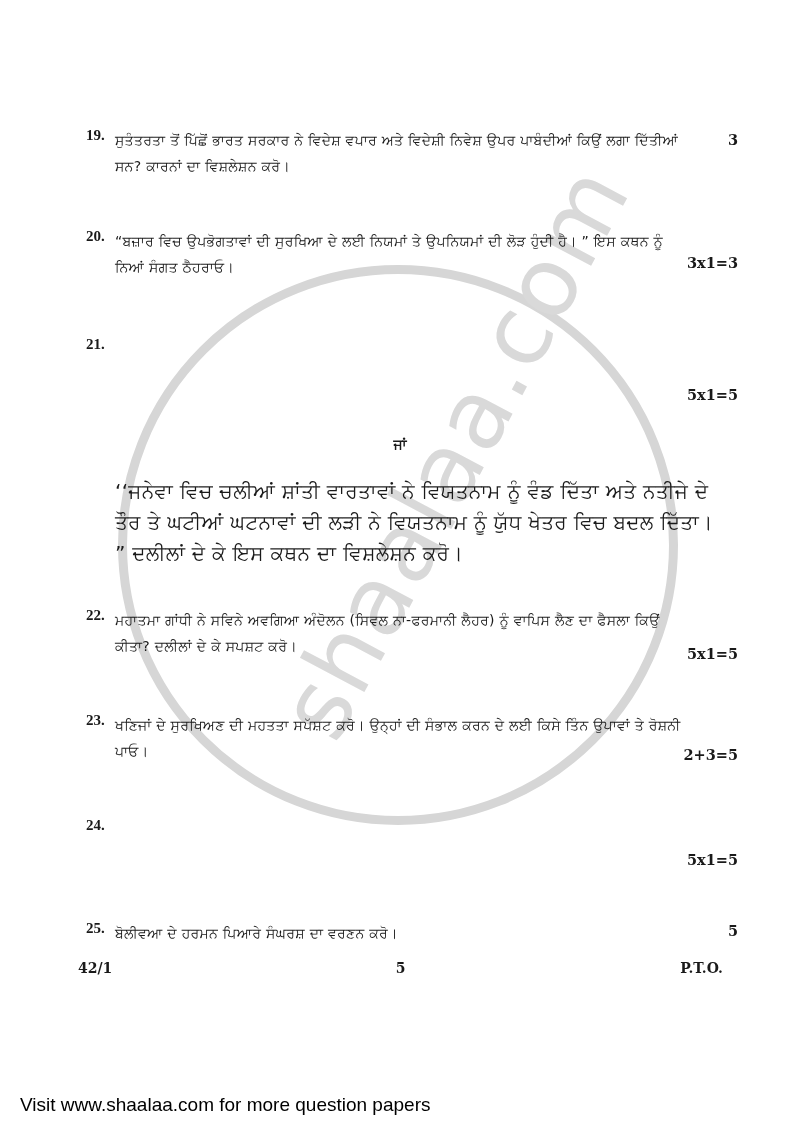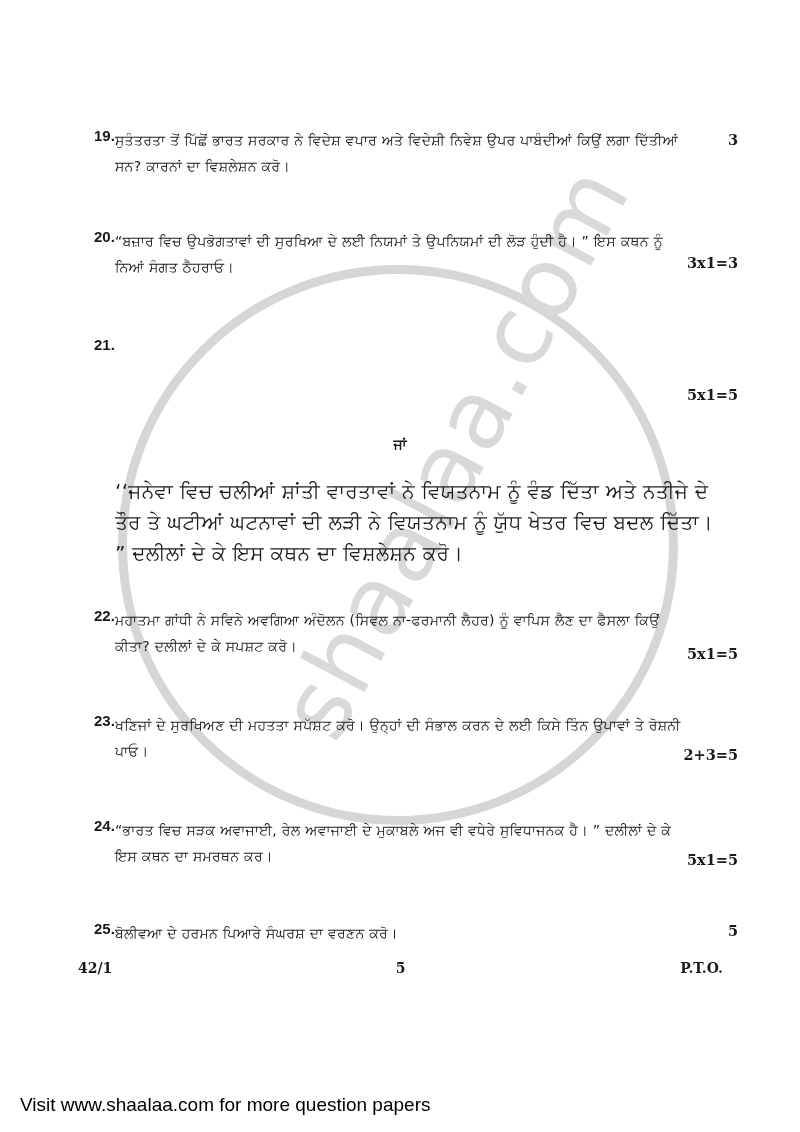--- a/index.html
+++ b/index.html
@@ -14,21 +14,21 @@
       pointer-events: none;
     }
     .watermark-text {
       position: absolute; left: 190px; top: 480px; width: 440px; text-align: center;
       font-family: "DejaVu Sans", sans-serif; font-size: 96px; color: #d9d9d9;
       transform: rotate(-62deg); transform-origin: center center;
       letter-spacing: 2px; pointer-events: none; white-space: nowrap;
     }
     .q { position: absolute; left: 78px; width: 660px; }
     .qnum {
-      position: absolute; left: 16px; top: 0; font-family: Liberation Sans, sans-serif;
+      position: absolute; left: 8px; top: 0; font-family: Liberation Serif, serif;
       font-weight: bold; font-size: 15px;
     }
     .qtext {
       margin-left: 37px; width: 570px; font-size: 14px; line-height: 26px;
       letter-spacing: 0.3px;
     }
     .marks {
       position: absolute; right: 0; font-family: "DejaVu Serif", serif; font-weight: bold; font-size: 14.5px;
     }
     .or-label {
@@ -86,21 +86,20 @@
   </div>
 
   <div class="q" style="top:712px;">
     <span class="qnum">23.</span>
     <div class="qtext">ਖਣਿਜਾਂ ਦੇ ਸੁਰਖਿਅਣ ਦੀ ਮਹਤਤਾ ਸਪੱਸ਼ਟ ਕਰੋ। ਉਨ੍ਹਾਂ ਦੀ ਸੰਭਾਲ ਕਰਨ ਦੇ ਲਈ ਕਿਸੇ ਤਿੰਨ ਉਪਾਵਾਂ ਤੇ ਰੋਸ਼ਨੀ ਪਾਓ।</div>
     <span class="marks" style="top:34px;">2+3=5</span>
   </div>
 
   <div class="q" style="top:817px;">
     <span class="qnum">24.</span>
-    <div class="qtext">“ਭਾਰਤ ਵਿਚ ਸੜਕ ਅਵਾਜਾਈ, ਰੇਲ ਅਵਾਜਾਈ ਦੇ ਮੁਕਾਬਲੇ ਅਜ ਵੀ ਵਧੇਰੇ ਸੁਵਿਧਾਜਨਕ ਹੈ। ” ਦਲੀਲਾਂ ਦੇ ਕੇ ਇਸ ਕਥਨ ਦਾ ਸਮਰਥਨ ਕਰ।</div>
     <span class="marks" style="top:34px;">5x1=5</span>
   </div>
 
   <div class="q" style="top:920px;">
     <span class="qnum">25.</span>
     <div class="qtext">ਬੋਲੀਵਆ ਦੇ ਹਰਮਨ ਪਿਆਰੇ ਸੰਘਰਸ਼ ਦਾ ਵਰਣਨ ਕਰੋ।</div>
     <span class="marks" style="top:2px;">5</span>
   </div>
 
   <div class="footer">

